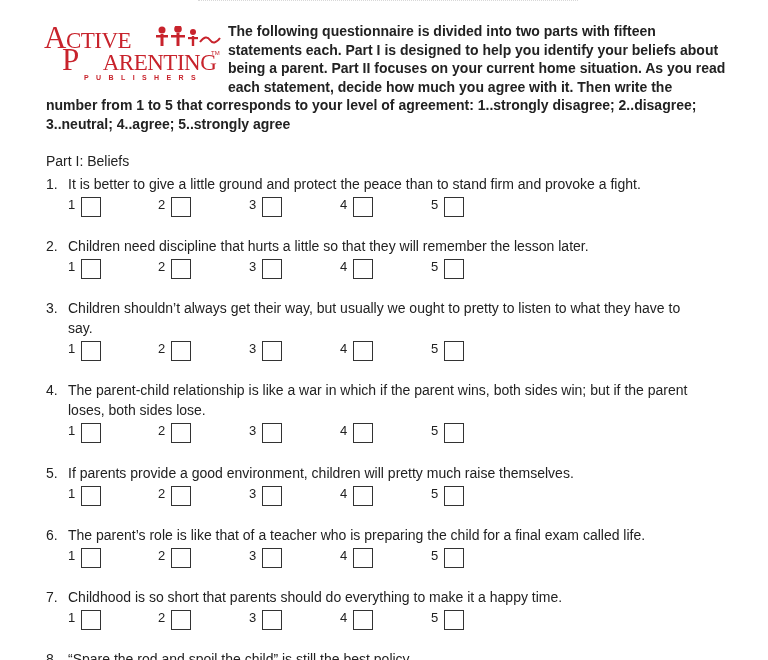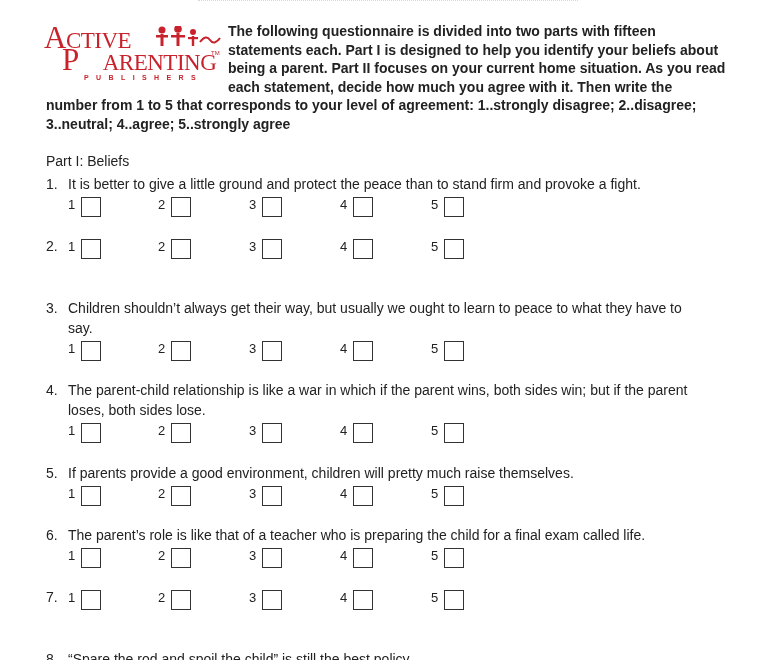--- a/index.html
+++ b/index.html
@@ -98,20 +98,21 @@
           <span class="box"></span>
         </div>
         <div class="choice c5">
           <span class="lbl">5</span>
           <span class="box"></span>
         </div>
       </div>
     </div>
     <div class="q" style="top: 236px;">
       <span class="num">2.</span>
+      <span class="text">Children need discipline that hurts a little so that they will remember the lesson later.</span>
       <div class="choices">
         <div class="choice c1">
           <span class="lbl">1</span>
           <span class="box"></span>
         </div>
         <div class="choice c2">
           <span class="lbl">2</span>
           <span class="box"></span>
         </div>
         <div class="choice c3">
@@ -123,21 +124,21 @@
           <span class="box"></span>
         </div>
         <div class="choice c5">
           <span class="lbl">5</span>
           <span class="box"></span>
         </div>
       </div>
     </div>
     <div class="q" style="top: 298px;">
       <span class="num">3.</span>
-      <span class="text">Children shouldn’t always get their way, but usually we ought to learn to peace to what they have to say.</span>
+      <span class="text">Children shouldn’t always get their way, but usually we ought to pretty to listen to what they have to say.</span>
       <div class="choices">
         <div class="choice c1">
           <span class="lbl">1</span>
           <span class="box"></span>
         </div>
         <div class="choice c2">
           <span class="lbl">2</span>
           <span class="box"></span>
         </div>
         <div class="choice c3">
@@ -227,20 +228,21 @@
           <span class="box"></span>
         </div>
         <div class="choice c5">
           <span class="lbl">5</span>
           <span class="box"></span>
         </div>
       </div>
     </div>
     <div class="q" style="top: 587px;">
       <span class="num">7.</span>
+      <span class="text">Childhood is so short that parents should do everything to make it a happy time.</span>
       <div class="choices">
         <div class="choice c1">
           <span class="lbl">1</span>
           <span class="box"></span>
         </div>
         <div class="choice c2">
           <span class="lbl">2</span>
           <span class="box"></span>
         </div>
         <div class="choice c3">

